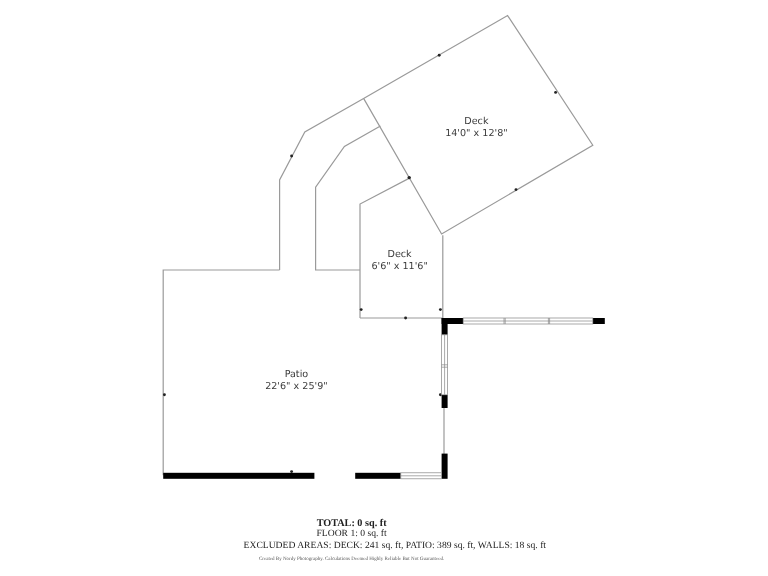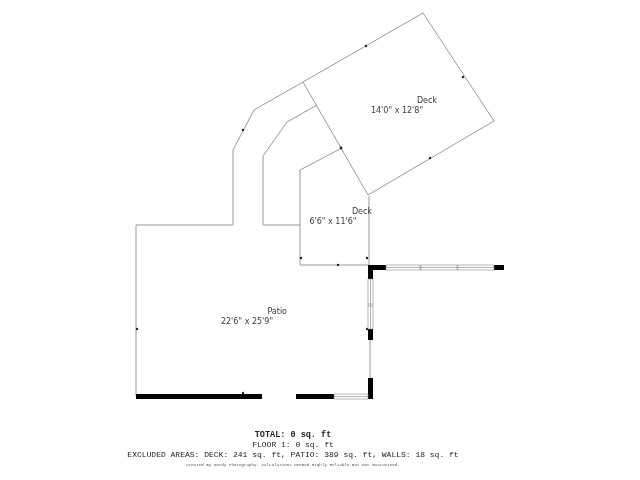--- a/index.html
+++ b/index.html
@@ -1,24 +1,24 @@
 <!DOCTYPE html>
 <html><head>
   <meta charset="utf-8">
   <style>
     html, body { margin: 0; padding: 0; background: #ffffff; }
     body { width: 640px; height: 480px; position: relative; overflow: hidden; font-family: "Liberation Sans", sans-serif; }
     #plan { position: absolute; left: 0; top: 0; width: 640px; height: 480px; }
     .room-label { position: absolute; text-align: center; color: #3a3a3a; font-size: 8px; line-height: 10px; font-family: "DejaVu Sans", sans-serif; }
-    .room-label .name { display: block; text-align: right; }
+    .room-label .name { display: block; }
     .room-label .dims { display: block; }
-    .summary { position: absolute; left: 0; width: 586px; text-align: center; color: #222; font-family: Liberation Mono, monospace; }
+    .summary { position: absolute; left: 0; width: 586px; text-align: center; color: #222; font-family: Liberation Serif, serif; }
     .total { top: 430px; font-size: 8.5px; font-weight: bold; }
     .floor { top: 440px; font-size: 8px; }
-    .excluded { top: 450px; font-size: 8px; }
+    .excluded { top: 450px; font-size: 8px; padding-left: 36px; }
     .credit { top: 463px; font-size: 4.2px; color: #555; }
   </style>
 </head>
 <body>
 
 <svg id="plan" viewBox="0 0 640 480" xmlns="http://www.w3.org/2000/svg">
   <g fill="none" stroke="#9a9a9a" stroke-width="1">
 
     <polygon points="303,82 423,13 494,121 368,195"></polygon>
 

